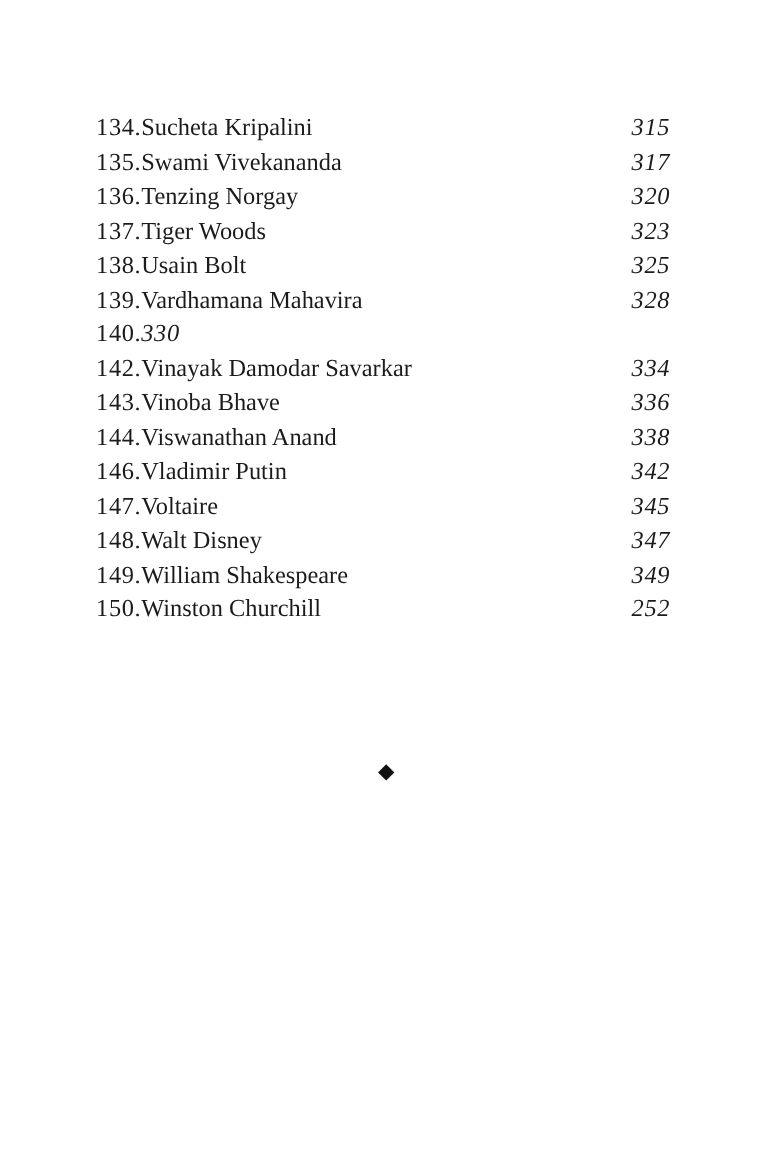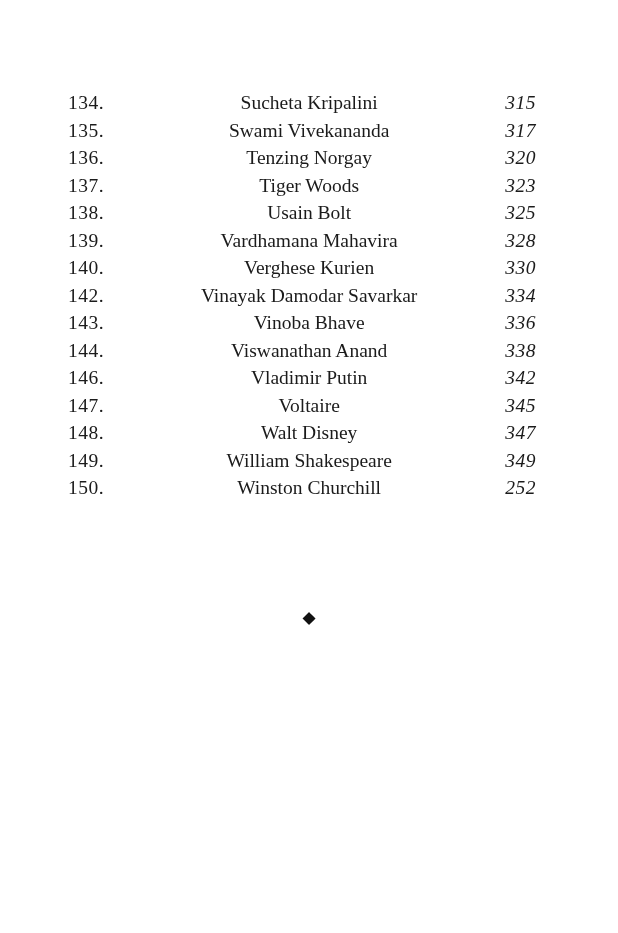--- a/index.html
+++ b/index.html
@@ -26,26 +26,26 @@
     display: flex;
     align-items: baseline;
     height: 27.5px;
     line-height: 27.5px;
     font-size: 19.5px;
     padding-left: 59px;
     padding-right: 82px;
   }
   .toc-num {
     flex: 0 0 54px;
-    text-align: center;
+    text-align: right;
     letter-spacing: 0.5px;
   }
   .toc-name {
     flex: 1 1 auto;
-    text-align: center;
+    text-align: left;
     white-space: nowrap;
     overflow: hidden;
   }
   .toc-page {
     flex: 0 0 auto;
     text-align: left;
     font-style: italic;
     letter-spacing: 0.5px;
   }
   .ornament {
@@ -97,21 +97,20 @@
     </div>
 
     <div class="toc-row">
       <span class="toc-num">139.</span>
       <span class="toc-name">Vardhamana Mahavira</span>
       <span class="toc-page">328</span>
     </div>
 
     <div class="toc-row">
       <span class="toc-num">140.</span>
-      <span class="toc-name">Verghese Kurien</span>
       <span class="toc-page">330</span>
     </div>
 
 
     <div class="toc-row">
       <span class="toc-num">142.</span>
       <span class="toc-name">Vinayak Damodar Savarkar</span>
       <span class="toc-page">334</span>
     </div>
 

